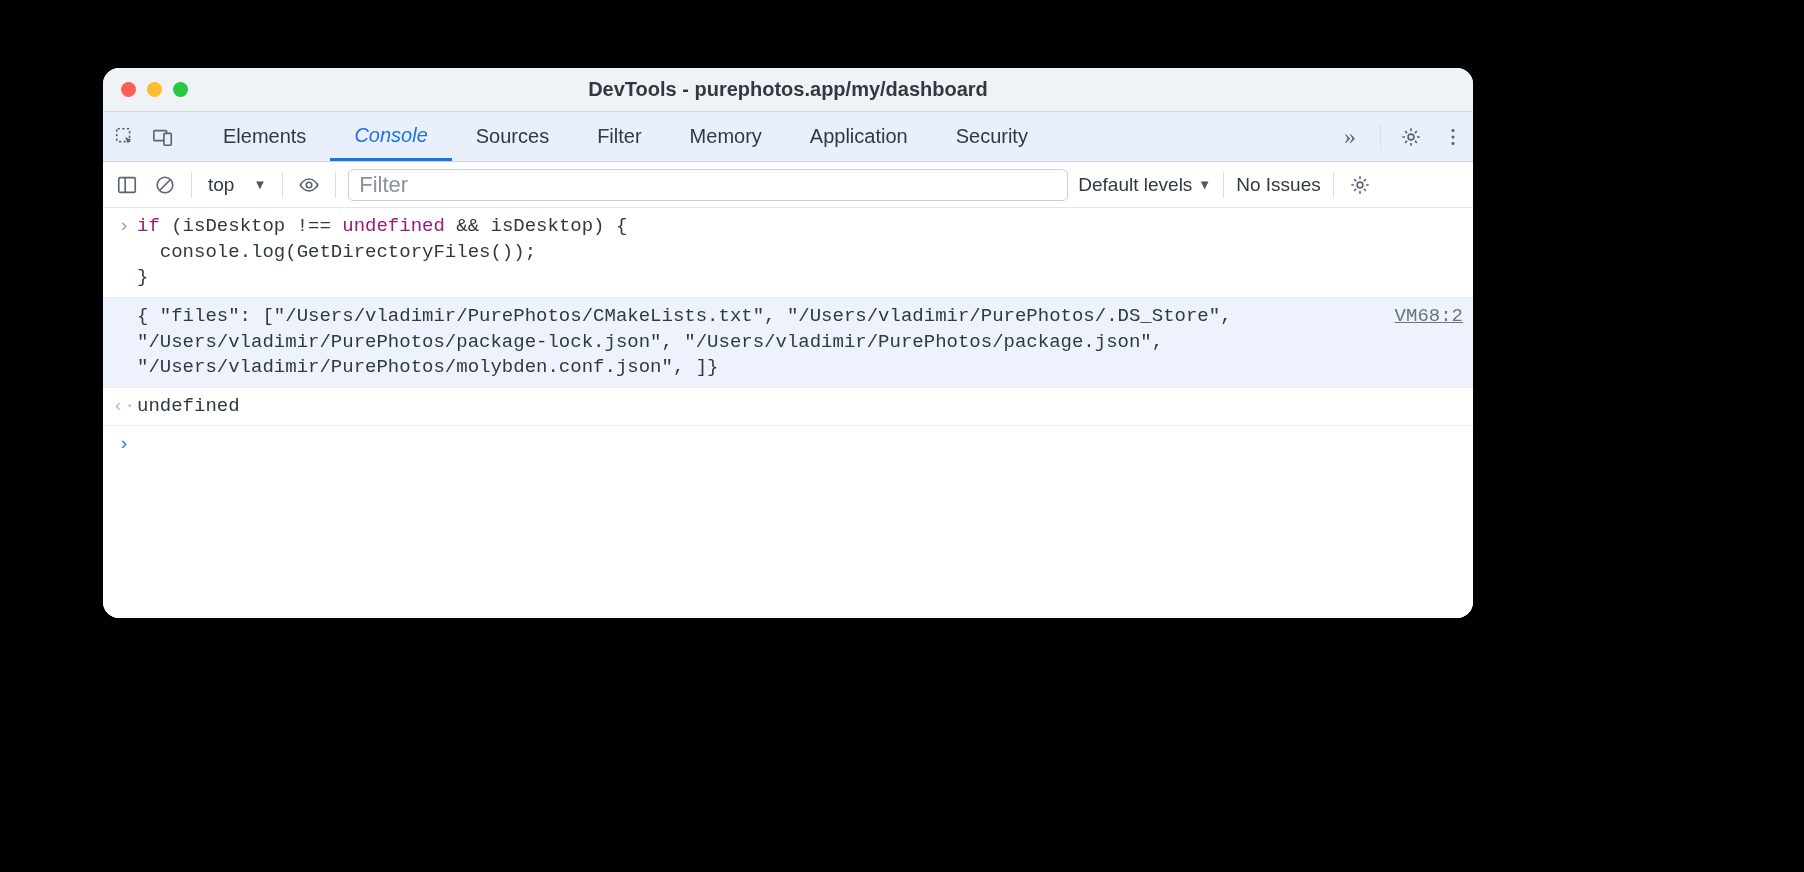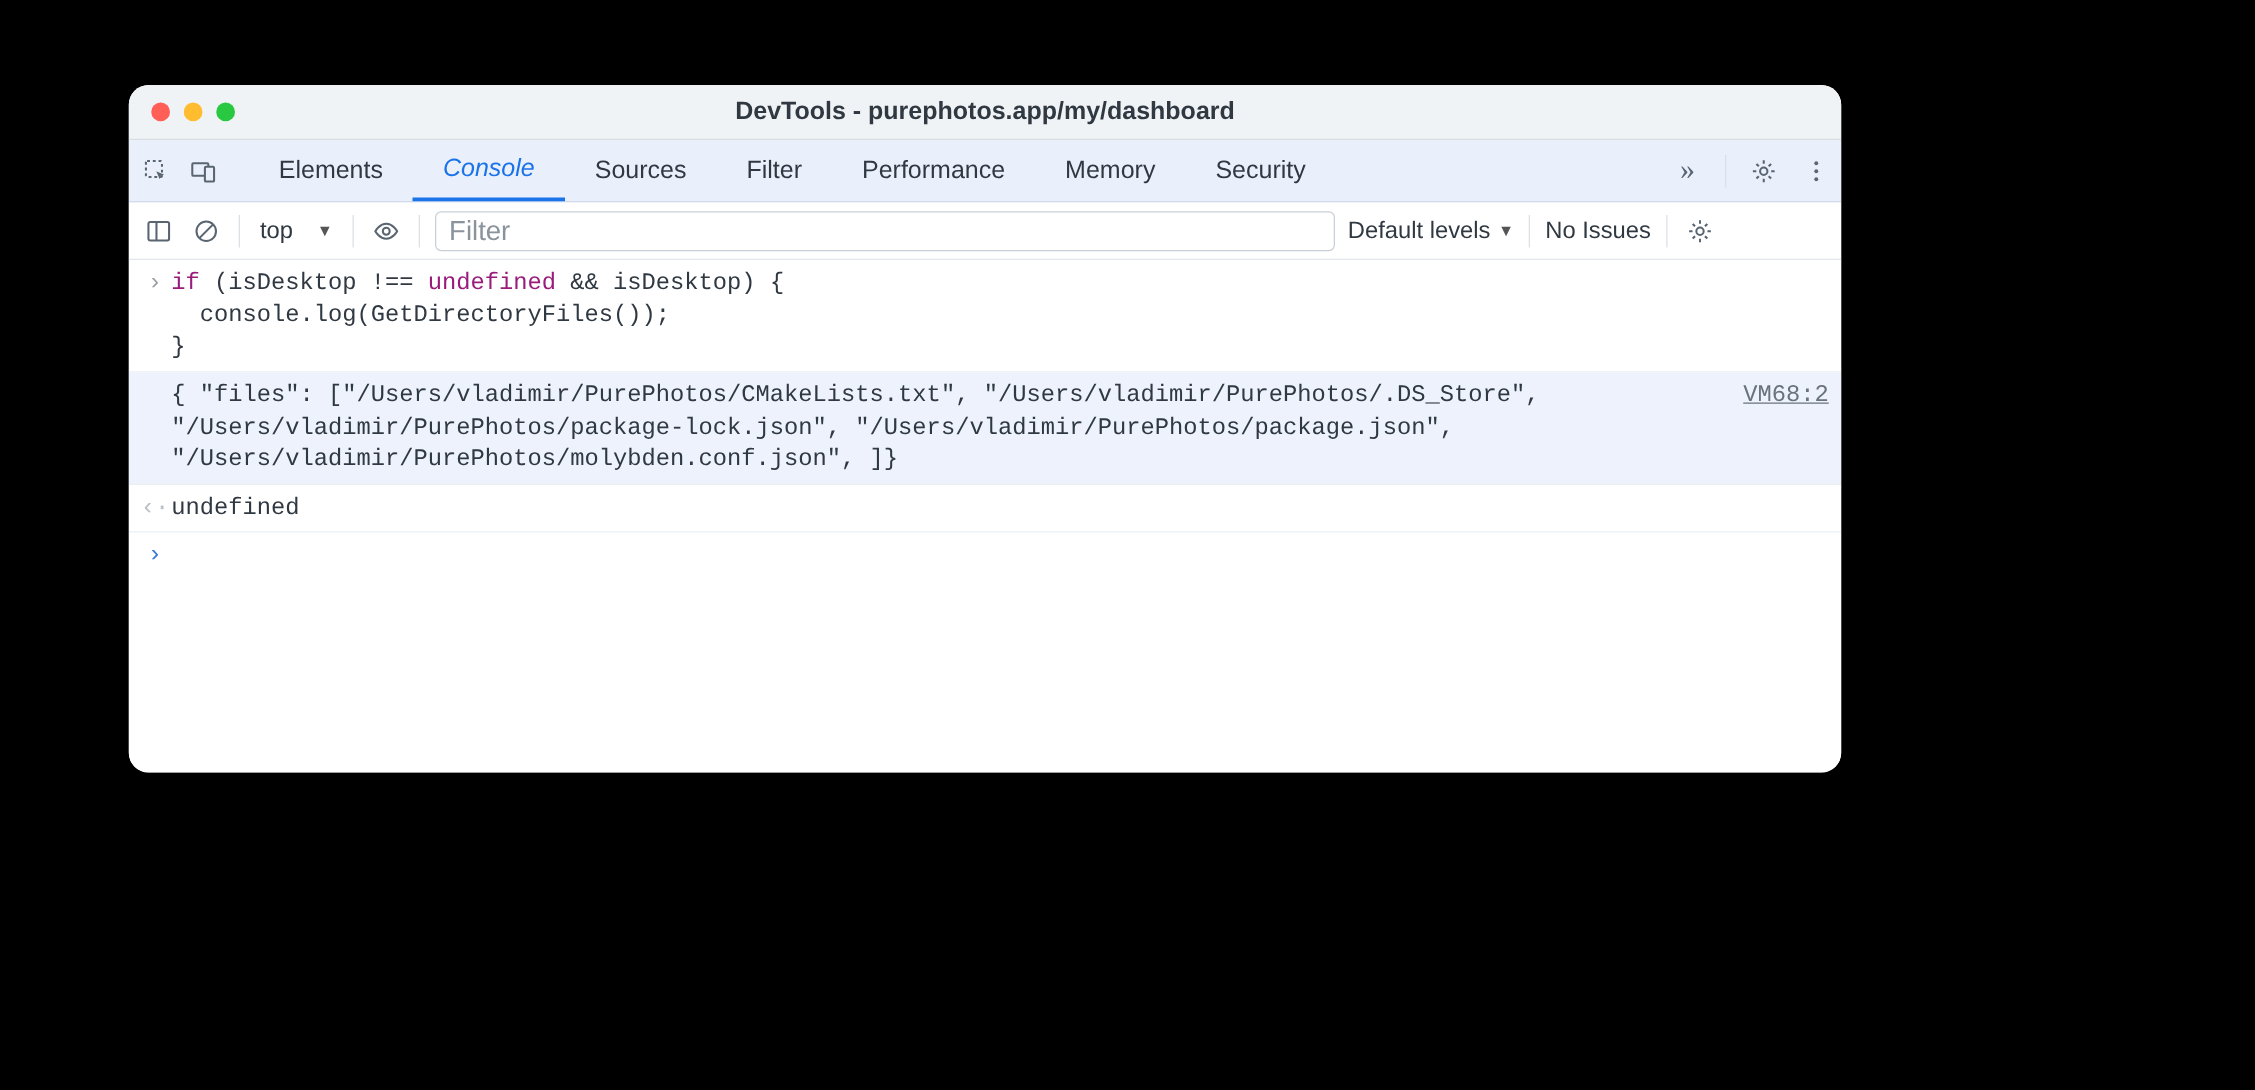--- a/index.html
+++ b/index.html
@@ -136,22 +136,22 @@
             <rect x="2" y="5" width="14" height="11" rx="1"></rect>
             <rect x="13" y="8" width="8" height="13" rx="1" fill="#eaf0fb"></rect>
           </svg>
       </div>
     </div>
     <div class="tabs">
       <div class="tab">Elements</div>
       <div class="tab active">Console</div>
       <div class="tab">Sources</div>
       <div class="tab">Filter</div>
-      <div class="tab">Performance</div>
       <div class="tab">Memory</div>
+      <div class="tab">Application</div>
       <div class="tab">Security</div>
     </div>
     <div class="tb-right">
       <div class="icon-btn" style="font-size:24px;color:#5a6572;font-family:-apple-system;">
         <span>»</span>
       </div>
       <div class="divider"></div>
       <div class="icon-btn">
         <svg class="gear-svg" viewBox="0 0 24 24">
             <circle cx="12" cy="12" r="3.2"></circle>

